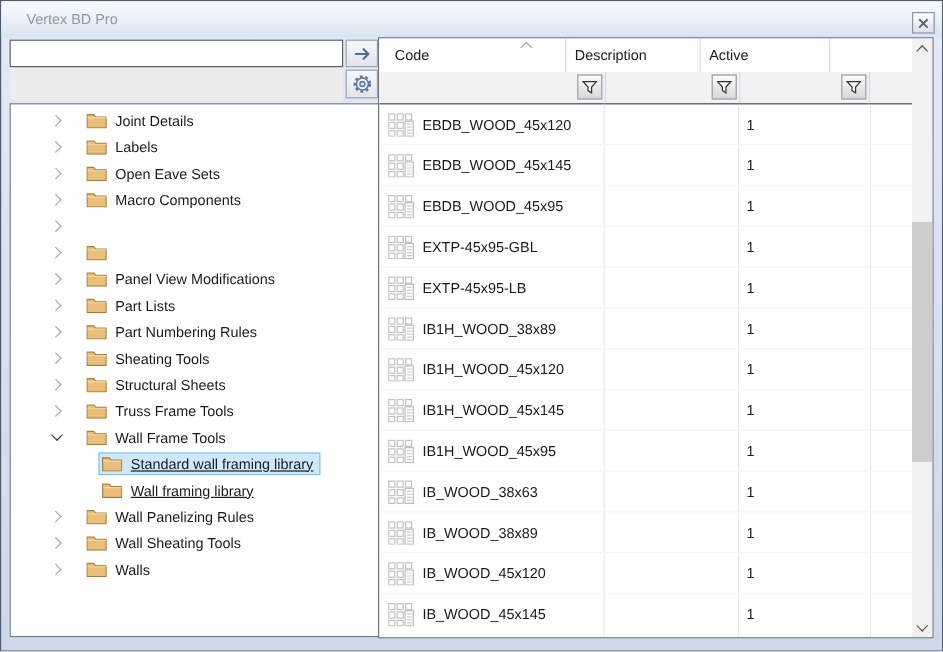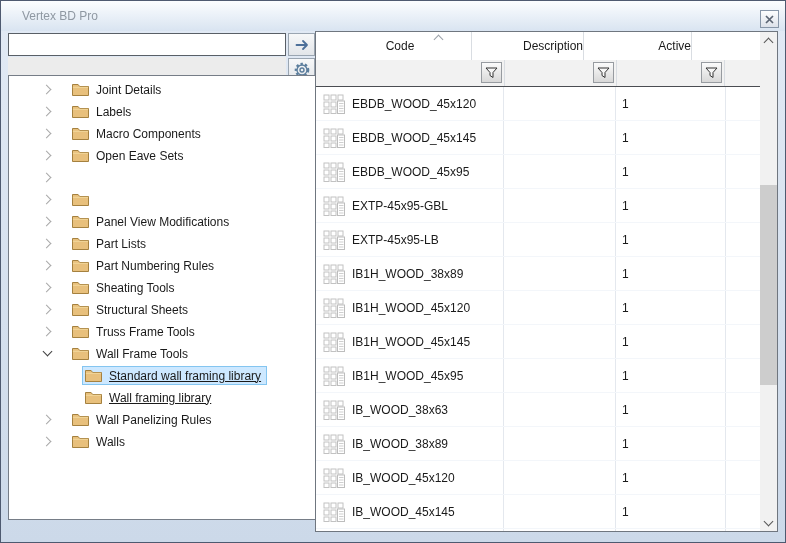--- a/index.html
+++ b/index.html
@@ -20,21 +20,21 @@
   
   .search-input{position:absolute;left:7px;top:32px;width:278px;height:23px;box-sizing:border-box;
     border:1px solid #595f66;background:#fff;padding:2px 5px;font:inherit;outline:none;}
   .gray-strip{position:absolute;left:7px;top:56px;width:278px;height:27px;background:#ececec;}
   .tool-btn{position:absolute;width:27px;height:24px;box-sizing:border-box;
     border:1px solid #9aa5b1;background:linear-gradient(#f7f8f9,#e2e5e9);
     display:flex;align-items:center;justify-content:center;}
   .go-btn{left:287px;top:32px;height:23px;}
   .gear-btn{left:287px;top:57px;}
   
-  .tree-panel{position:absolute;left:7px;top:74px;width:360px;height:445px;box-sizing:border-box;
+  .tree-panel{position:absolute;left:7px;top:85px;width:360px;height:445px;box-sizing:border-box;
     border:1px solid #767d87;background:#fff;overflow:hidden;padding-left:32px;}
   .table-panel{position:absolute;left:314px;top:30px;width:463px;height:501px;box-sizing:border-box;
     border:1px solid #6f767f;background:#fff;overflow:hidden;}
   
   .tree-rows{position:absolute;top:2px;left:0;right:18px;}
   .tree-row{height:22px;display:flex;align-items:center;white-space:nowrap;}
   .tree-row.lvl1{padding-left:32px;}
   .tree-row.lvl2{padding-left:73px;text-decoration:underline;}
   .chev-box{width:12px;height:12px;display:flex;align-items:center;justify-content:center;margin-right:16px;flex:0 0 12px;}
   .chev{width:6px;height:6px;border-right:1.6px solid #a8a8a8;border-bottom:1.6px solid #a8a8a8;}
@@ -51,22 +51,22 @@
   .sb-chev{width:6px;height:6px;border-right:1.6px solid #565656;border-bottom:1.6px solid #565656;}
   .sb-chev.up{transform:rotate(-135deg);margin-top:3px;}
   .sb-chev.down{transform:rotate(45deg);margin-top:-3px;}
   .sb-thumb{position:absolute;left:0;right:0;background:#cdcdcd;}
   .tree-thumb{top:186px;height:170px;}
   .table-thumb{top:153px;height:200px;}
   
   .tbl-header{position:absolute;top:0;left:0;right:17px;height:28px;display:flex;background:#fff;
     border-bottom:1px solid #d9dde2;}
   .hcell{box-sizing:border-box;border-right:1px solid #d9dde2;padding:7px 0 0 13px;position:relative;}
-  .hcell.c2,.hcell.c3{padding-left:7px;text-align:right;}
-  .hcell.c1{width:156px;text-align:center;} .hcell.c2{width:112px;} .hcell.c3{width:108px;}
+  .hcell.c2,.hcell.c3{padding-left:7px;}
+  .hcell.c1{width:156px;} .hcell.c2{width:112px;} .hcell.c3{width:108px;}
   .hcell.filler{flex:1;border-right:none;}
   .sort-chev{position:absolute;left:119px;top:4px;width:6px;height:6px;
     border-right:1.4px solid #9aa0a8;border-bottom:1.4px solid #9aa0a8;transform:rotate(-135deg);}
   .tbl-filter{position:absolute;top:28px;left:0;right:17px;height:26px;display:flex;background:#f2f2f2;
     border-bottom:1px solid #4a4d52;box-sizing:content-box;}
   .fcell{box-sizing:border-box;border-right:1px solid #d9dde2;position:relative;}
   .fcell.c1{width:189px;} .fcell.c2{width:112px;} .fcell.c3{width:108px;} .fcell.filler{flex:1;border-right:none;}
   .funnel-btn{position:absolute;right:2px;top:2px;width:21px;height:21px;box-sizing:border-box;
     border:1px solid #979ba0;background:linear-gradient(#fbfbfb,#d8d8d8);
     display:flex;align-items:center;justify-content:center;}
@@ -135,39 +135,39 @@
   </div>
         <div class="tree-row lvl1">
     <span class="chev-box">
             <span class="chev right"></span>
           </span>
     <span class="item-box">
       <svg class="folder-svg" width="17" height="13" viewBox="0 0 17 13">
         <path d="M0.5 12.5 V1.5 H6.1 L7.7 3.5 H16.5 V12.5 Z" fill="#e8c07c" stroke="#a5813f" stroke-width="1"></path>
         <path d="M0.9 4.3 H16.1" stroke="#f2d79c" stroke-width="1"></path>
       </svg>
+      <span class="tree-label">Open Eave Sets</span>
+    </span>
+  </div>
+        <div class="tree-row lvl1">
+    <span class="chev-box">
+            <span class="chev right"></span>
+          </span>
+    <span class="item-box">
+      <svg class="folder-svg" width="17" height="13" viewBox="0 0 17 13">
+        <path d="M0.5 12.5 V1.5 H6.1 L7.7 3.5 H16.5 V12.5 Z" fill="#e8c07c" stroke="#a5813f" stroke-width="1"></path>
+        <path d="M0.9 4.3 H16.1" stroke="#f2d79c" stroke-width="1"></path>
+      </svg>
       <span class="tree-label">Macro Components</span>
     </span>
   </div>
         <div class="tree-row lvl1">
     <span class="chev-box">
             <span class="chev right"></span>
           </span>
-    <span class="item-box">
-      <svg class="folder-svg" width="17" height="13" viewBox="0 0 17 13">
-        <path d="M0.5 12.5 V1.5 H6.1 L7.7 3.5 H16.5 V12.5 Z" fill="#e8c07c" stroke="#a5813f" stroke-width="1"></path>
-        <path d="M0.9 4.3 H16.1" stroke="#f2d79c" stroke-width="1"></path>
-      </svg>
-      <span class="tree-label">Open Eave Sets</span>
-    </span>
-  </div>
-        <div class="tree-row lvl1">
-    <span class="chev-box">
-            <span class="chev right"></span>
-          </span>
   </div>
         <div class="tree-row lvl1">
     <span class="chev-box">
             <span class="chev right"></span>
           </span>
     <span class="item-box">
       <svg class="folder-svg" width="17" height="13" viewBox="0 0 17 13">
         <path d="M0.5 12.5 V1.5 H6.1 L7.7 3.5 H16.5 V12.5 Z" fill="#e8c07c" stroke="#a5813f" stroke-width="1"></path>
         <path d="M0.9 4.3 H16.1" stroke="#f2d79c" stroke-width="1"></path>
       </svg>
@@ -280,20 +280,32 @@
         <div class="tree-row lvl1">
     <span class="chev-box">
             <span class="chev right"></span>
           </span>
     <span class="item-box">
       <svg class="folder-svg" width="17" height="13" viewBox="0 0 17 13">
         <path d="M0.5 12.5 V1.5 H6.1 L7.7 3.5 H16.5 V12.5 Z" fill="#e8c07c" stroke="#a5813f" stroke-width="1"></path>
         <path d="M0.9 4.3 H16.1" stroke="#f2d79c" stroke-width="1"></path>
       </svg>
       <span class="tree-label">Wall Panelizing Rules</span>
+    </span>
+  </div>
+        <div class="tree-row lvl1">
+    <span class="chev-box">
+            <span class="chev right"></span>
+          </span>
+    <span class="item-box">
+      <svg class="folder-svg" width="17" height="13" viewBox="0 0 17 13">
+        <path d="M0.5 12.5 V1.5 H6.1 L7.7 3.5 H16.5 V12.5 Z" fill="#e8c07c" stroke="#a5813f" stroke-width="1"></path>
+        <path d="M0.9 4.3 H16.1" stroke="#f2d79c" stroke-width="1"></path>
+      </svg>
+      <span class="tree-label">Wall Sheating Tools</span>
     </span>
   </div>
         <div class="tree-row lvl1">
     <span class="chev-box">
             <span class="chev right"></span>
           </span>
     <span class="item-box">
       <svg class="folder-svg" width="17" height="13" viewBox="0 0 17 13">
         <path d="M0.5 12.5 V1.5 H6.1 L7.7 3.5 H16.5 V12.5 Z" fill="#e8c07c" stroke="#a5813f" stroke-width="1"></path>
         <path d="M0.9 4.3 H16.1" stroke="#f2d79c" stroke-width="1"></path>

